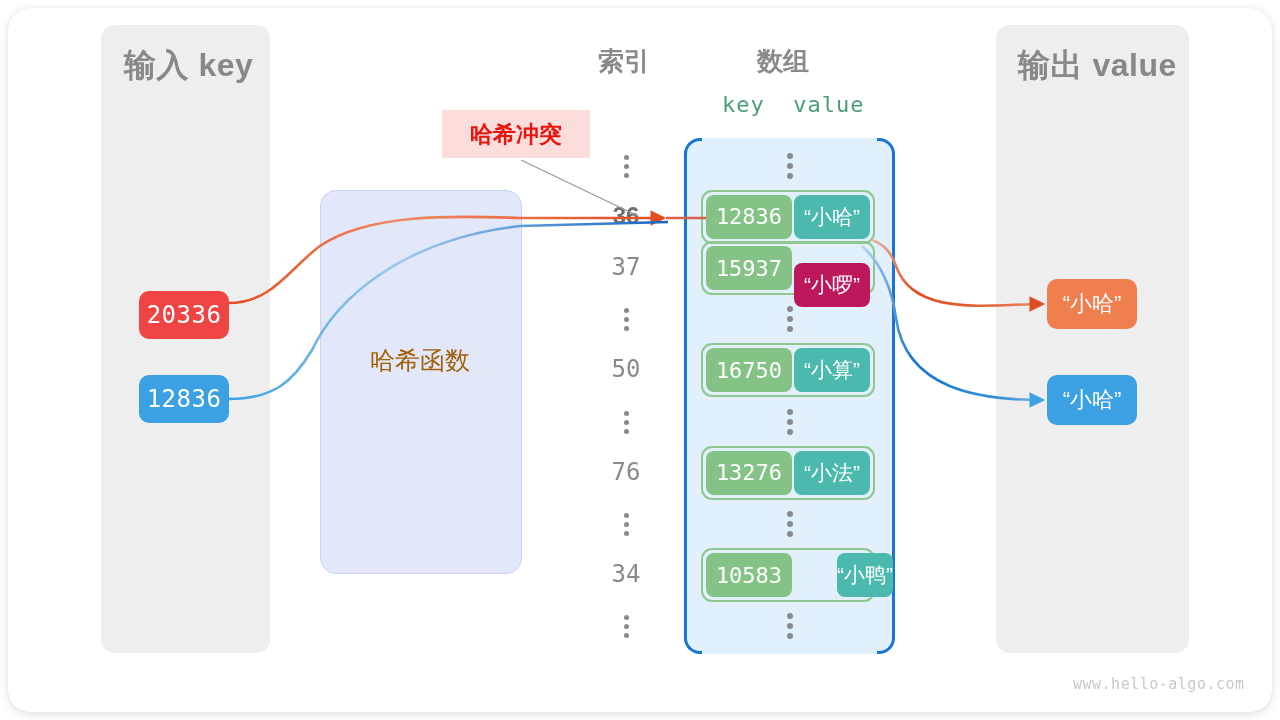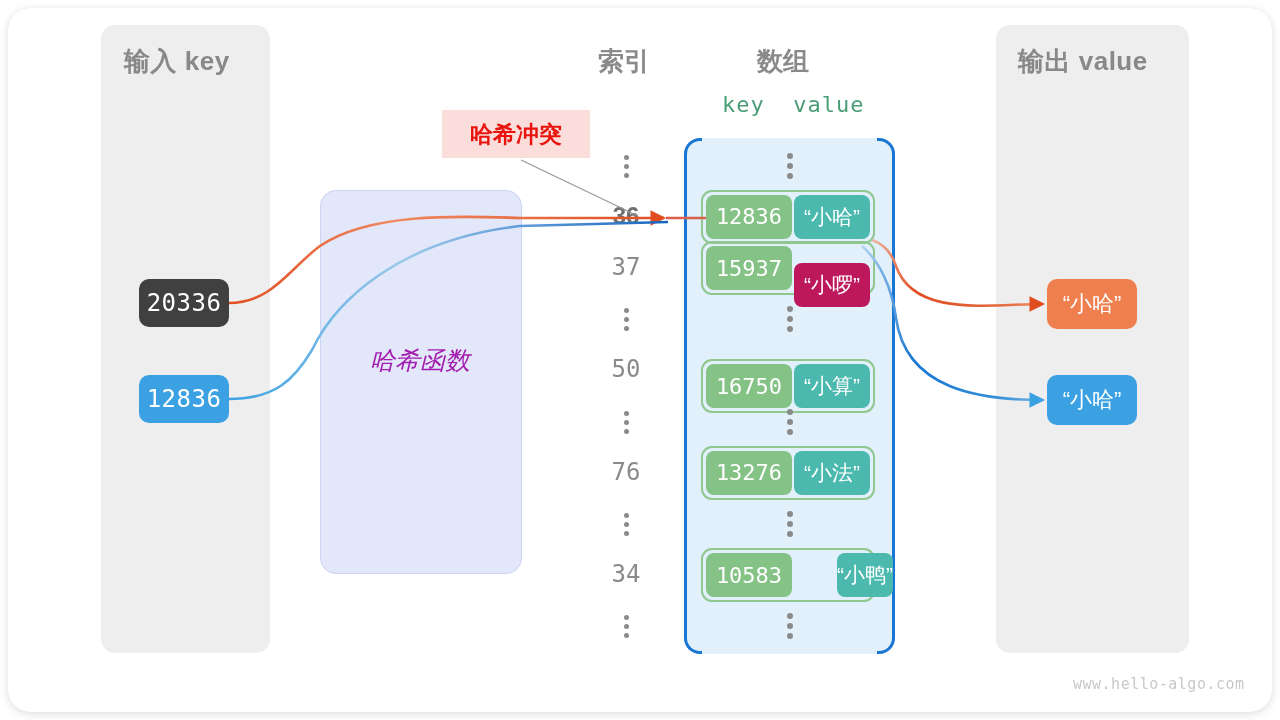--- a/index.html
+++ b/index.html
@@ -37,21 +37,21 @@
     background: #eeeeee;
     border-radius: 14px;
   }
   #panel-input  { left: 101px; top: 25px;  width: 169px; height: 628px; }
   #panel-output { left: 996px; top: 25px;  width: 193px; height: 628px; }
 
   .panel-title {
     position: absolute;
     color: #888888;
     font-weight: bold;
-    font-size: 26px;
+    font-size: 32px;
     white-space: pre;
     letter-spacing: 0.5px;
   }
   #title-input  { left: 124px; top: 44px; }
   #title-output { left: 1018px; top: 44px; }
 
   
   .col-head {
     position: absolute;
     color: #8a8a8a;
@@ -294,25 +294,25 @@
   <div class="panel" id="panel-input"></div>
   <div class="panel" id="panel-output"></div>
   <div class="panel-title" id="title-input">输入 key</div>
   <div class="panel-title" id="title-output">输出 value</div>
 
   <div class="col-head" id="head-index">索引</div>
   <div class="col-head" id="head-array">数组</div>
   <div id="head-kv" style="color: rgb(74, 158, 118);">key  value</div>
 
   <div id="hash-box" style="background: rgb(227, 231, 250);"></div>
-  <div id="hash-title" style="color: #a21caf; font-style: italic;">哈希函数</div>
+  <div id="hash-title" style="color: #a16207;">哈希函数</div>
 
   <div id="collision-tag" style="background: rgb(251, 222, 219); color: rgb(232, 20, 13);">哈希冲突</div>
 
-  <div class="chip chip-num chip-orange" id="in-key-0" style="background: #404040;">20336</div>
+  <div class="chip chip-num chip-orange" id="in-key-0" style="background: #ef4444; margin-top: 12px;">20336</div>
   <div class="chip chip-num chip-blue" id="in-key-1" style="background: rgb(59, 161, 227);">12836</div>
 
   <div class="chip chip-orange" id="out-val-0" style="background: rgb(239, 127, 79);">“小哈”</div>
   <div class="chip chip-blue" id="out-val-1" style="background: rgb(59, 161, 227);">“小哈”</div>
 
   <div id="index-col">
       <div class="vdots" style="top: 14.6px;">
         <i></i>
         <i></i>
         <i></i>
@@ -359,21 +359,21 @@
       </div>
       <div class="kv-row" style="top: 241px; border-color: rgb(143, 199, 143);">
         <div class="kv-key" style="background: rgb(133, 194, 133);">15937</div>
         <div class="kv-val" style="background: #be185d; margin-top: 33px;">“小啰”</div>
       </div>
       <div class="adots" style="top: 306.2px;">
         <i></i>
         <i></i>
         <i></i>
       </div>
-      <div class="kv-row" style="top: 343.4px; border-color: rgb(143, 199, 143); margin-top: 16px;">
+      <div class="kv-row" style="top: 343.4px; border-color: rgb(143, 199, 143);">
         <div class="kv-key" style="background: rgb(133, 194, 133);">16750</div>
         <div class="kv-val" style="background: rgb(76, 185, 174);">“小算”</div>
       </div>
       <div class="adots" style="top: 408.6px;">
         <i></i>
         <i></i>
         <i></i>
       </div>
       <div class="kv-row" style="top: 445.8px; border-color: rgb(143, 199, 143);">
         <div class="kv-key" style="background: rgb(133, 194, 133);">13276</div>

